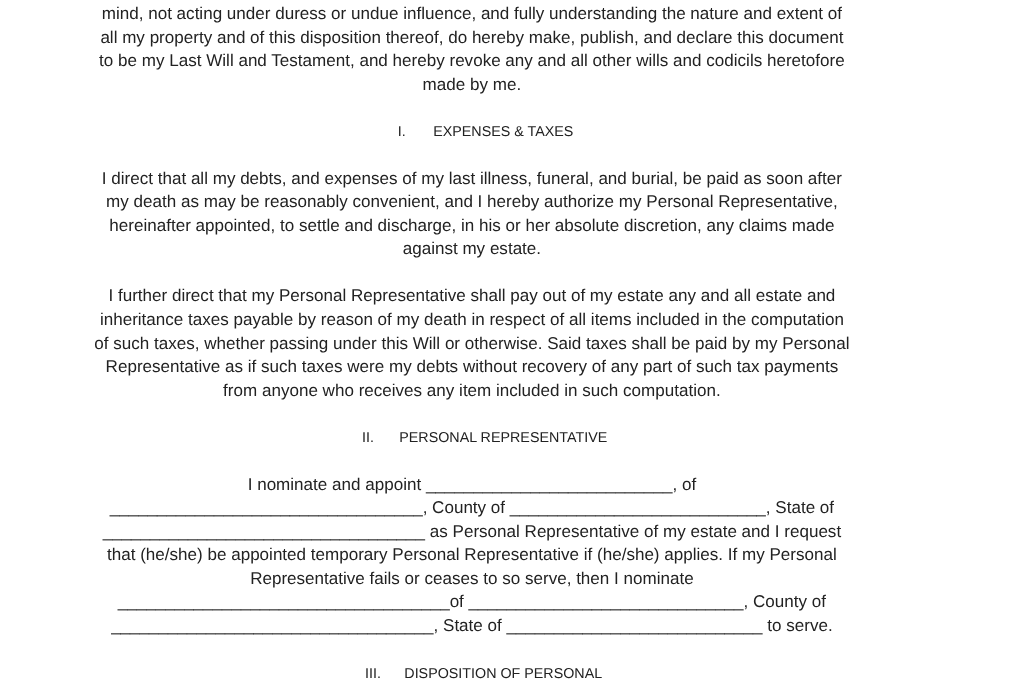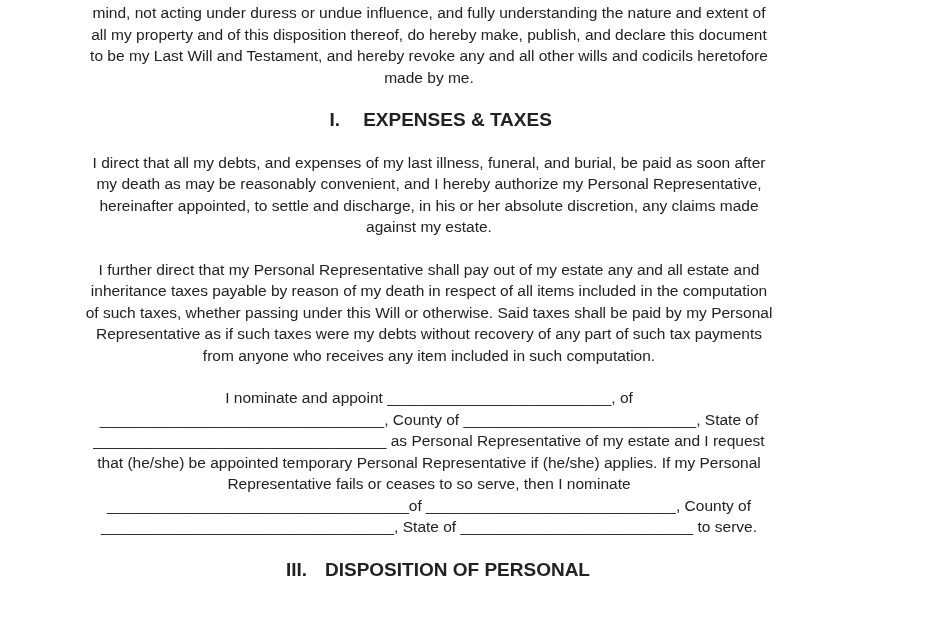--- a/index.html
+++ b/index.html
@@ -20,22 +20,22 @@
     padding: 2px 108px 0 84px;
     font-size: 15.5px;
     line-height: 21.5px;
     text-align: center;
   }
   .para {
     margin: 0 0 21px 0;
   }
   .section-heading {
     margin: 0 0 21px 0;
-    font-weight: bold;
-    font-size: 19px;
+    font-weight: normal;
+    font-size: 13px;
     line-height: 21.5px;
   }
   .section-heading .numeral {
     display: inline-block;
     width: 57px;
   }
 </style>
 </head>
 <body>
 
@@ -44,20 +44,23 @@
   <p class="para">mind, not acting under duress or undue influence, and fully understanding the nature and extent of all my property and of this disposition thereof, do hereby make, publish, and declare this document to be my Last Will and Testament, and hereby revoke any and all other wills and codicils heretofore made by me.</p>
 
   <div class="section-heading">
     <span class="numeral">I.</span><span class="title">EXPENSES &amp; TAXES</span>
   </div>
 
   <p class="para">I direct that all my debts, and expenses of my last illness, funeral, and burial, be paid as soon after my death as may be reasonably convenient, and I hereby authorize my Personal Representative, hereinafter appointed, to settle and discharge, in his or her absolute discretion, any claims made against my estate.</p>
 
   <p class="para">I further direct that my Personal Representative shall pay out of my estate any and all estate and inheritance taxes payable by reason of my death in respect of all items included in the computation of such taxes, whether passing under this Will or otherwise. Said taxes shall be paid by my Personal Representative as if such taxes were my debts without recovery of any part of such tax payments from anyone who receives any item included in such computation.</p>
 
+  <div class="section-heading">
+    <span class="numeral">II.</span><span class="title">PERSONAL REPRESENTATIVE</span>
+  </div>
 
   <p class="para">I nominate and appoint __________________________, of _________________________________, County of ___________________________, State of __________________________________ as Personal Representative of my estate and I request that (he/she) be appointed temporary Personal Representative if (he/she) applies. If my Personal Representative fails or ceases to so serve, then I nominate ___________________________________of _____________________________, County of __________________________________, State of ___________________________ to serve.</p>
 
   <div class="section-heading">
     <span class="numeral">III.</span><span class="title">DISPOSITION OF PERSONAL</span>
   </div>
 
 </div>
 
 </body></html>

